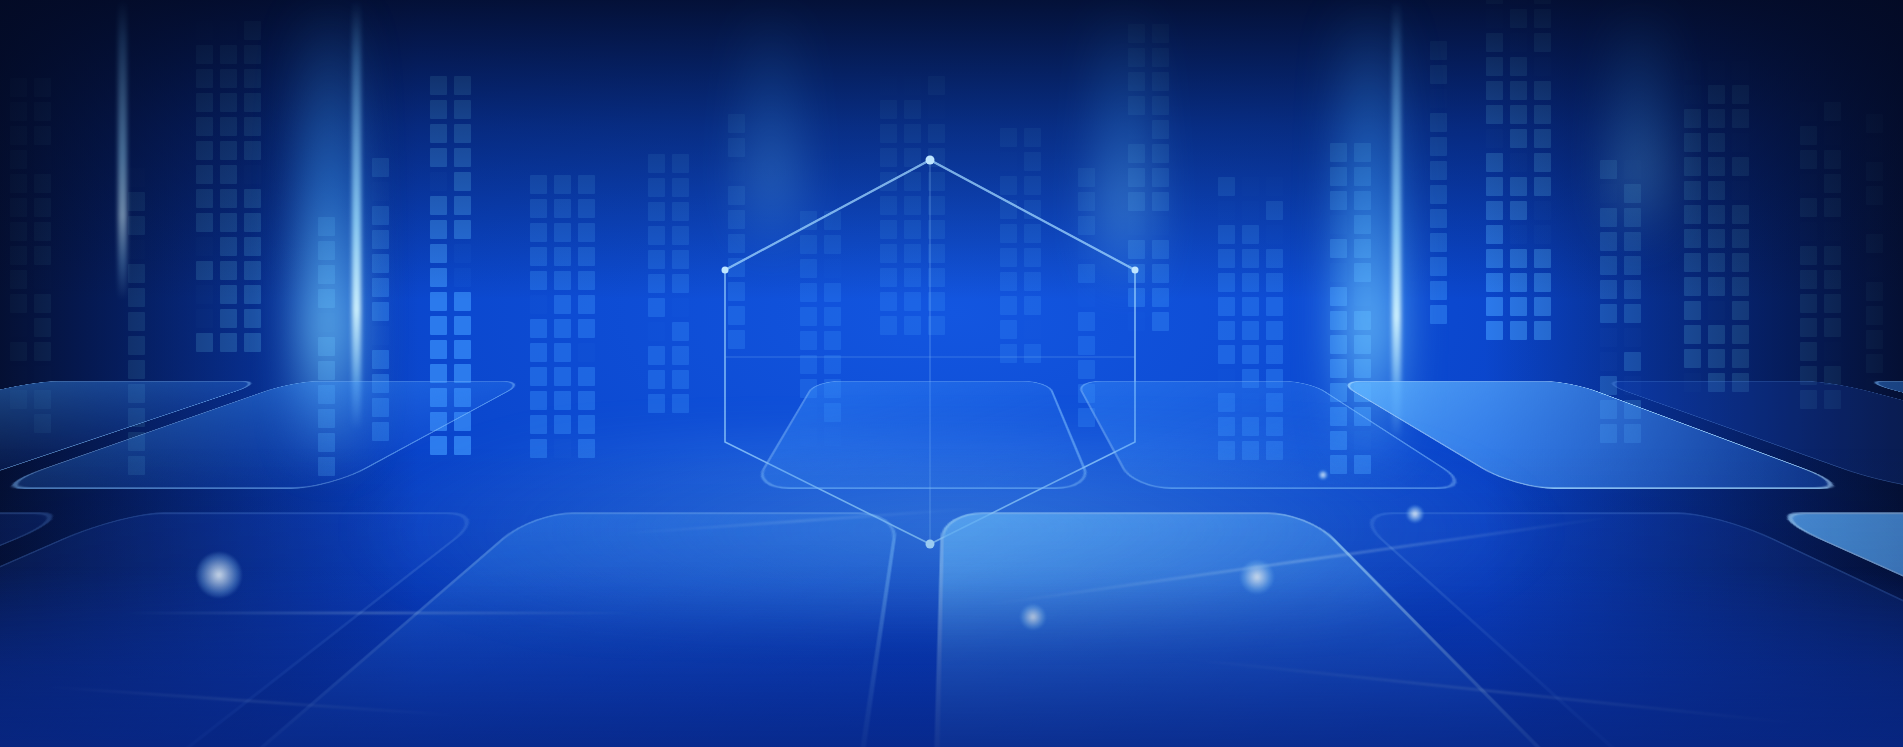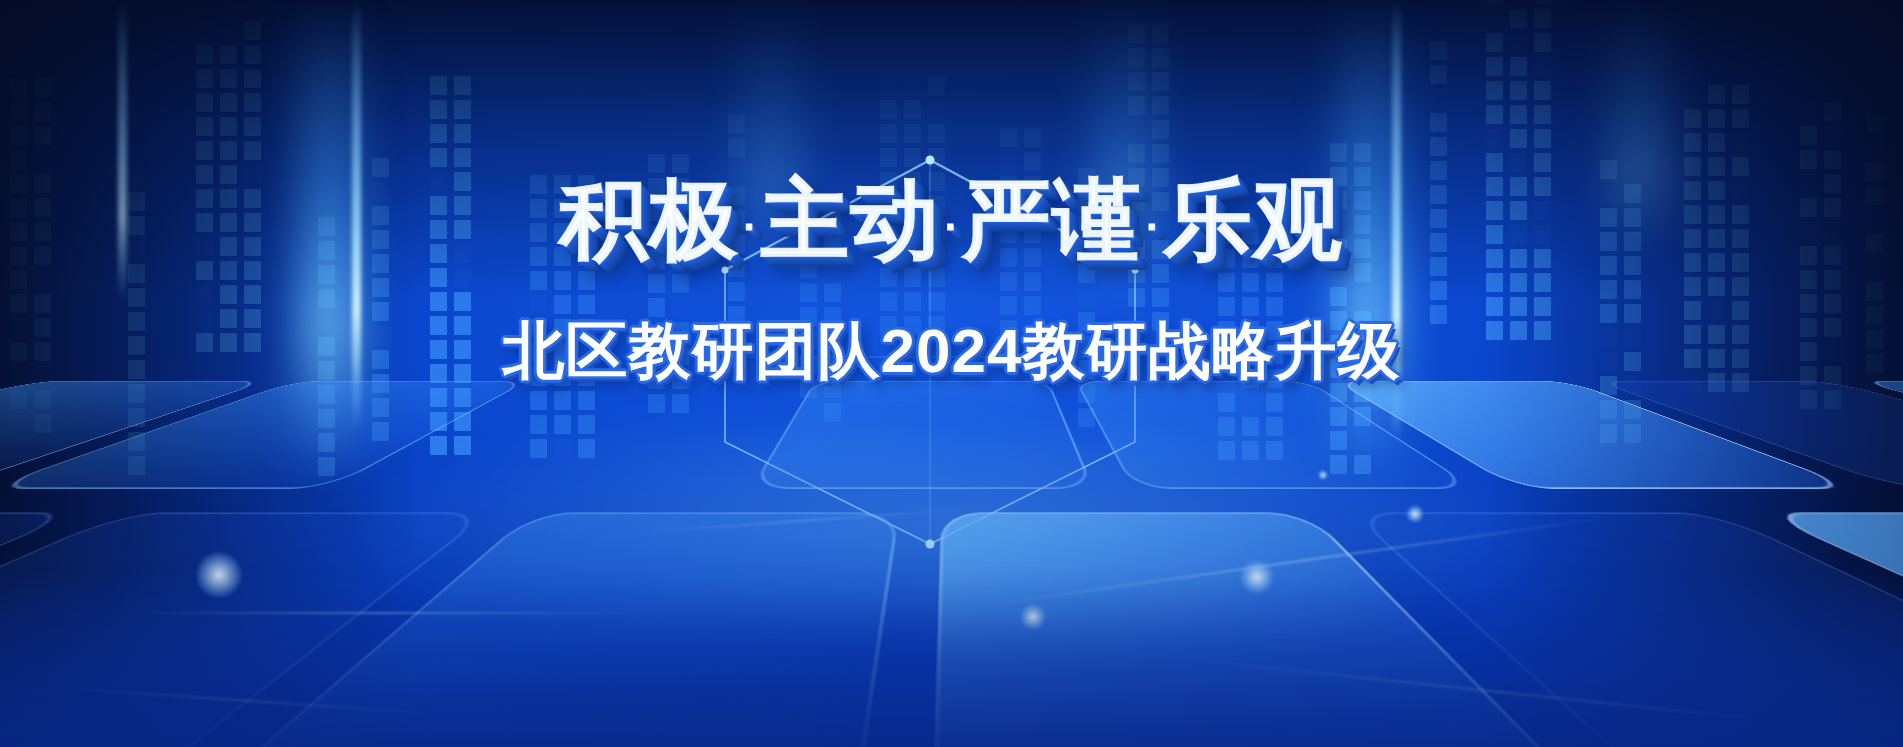--- a/index.html
+++ b/index.html
@@ -1372,19 +1372,17 @@
       <div class="orb" style="left: 1406px; top: 505px; width: 18px; height: 18px;"></div>
       <div class="orb" style="left: 1240px; top: 560px; width: 34px; height: 34px;"></div>
       <div class="orb" style="left: 196px; top: 552px; width: 46px; height: 46px;"></div>
       <div class="orb" style="left: 1020px; top: 604px; width: 26px; height: 26px;"></div>
       <div class="orb" style="left: 1318px; top: 470px; width: 10px; height: 10px;"></div>
     </div>
   <div class="bg-bottom"></div>
 
   <div class="content">
 
-    <div class="headline" id="headline"><span>积极</span><span class="dot">·</span><span>主动</span><span class="dot">·</span><span>严谨</span><span class="dot">·</span><span>乐观</span></div>
-
-    <div class="subtitle">北区教研团队2024教研战略升级</div>
+
 
 
   </div>
 </div>
 
 </body></html>

